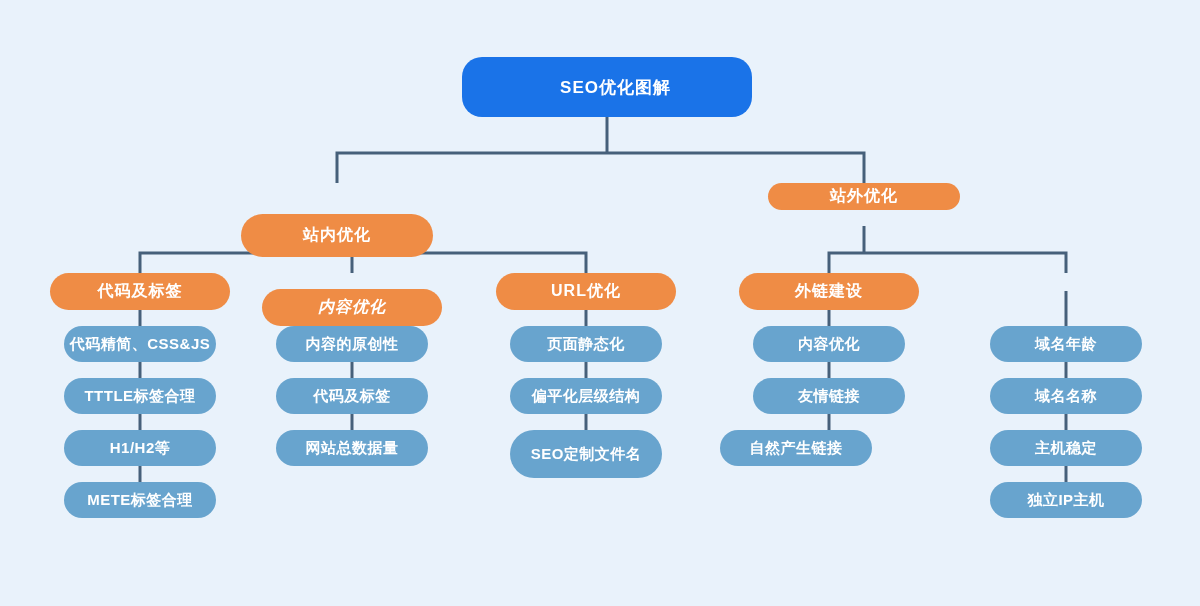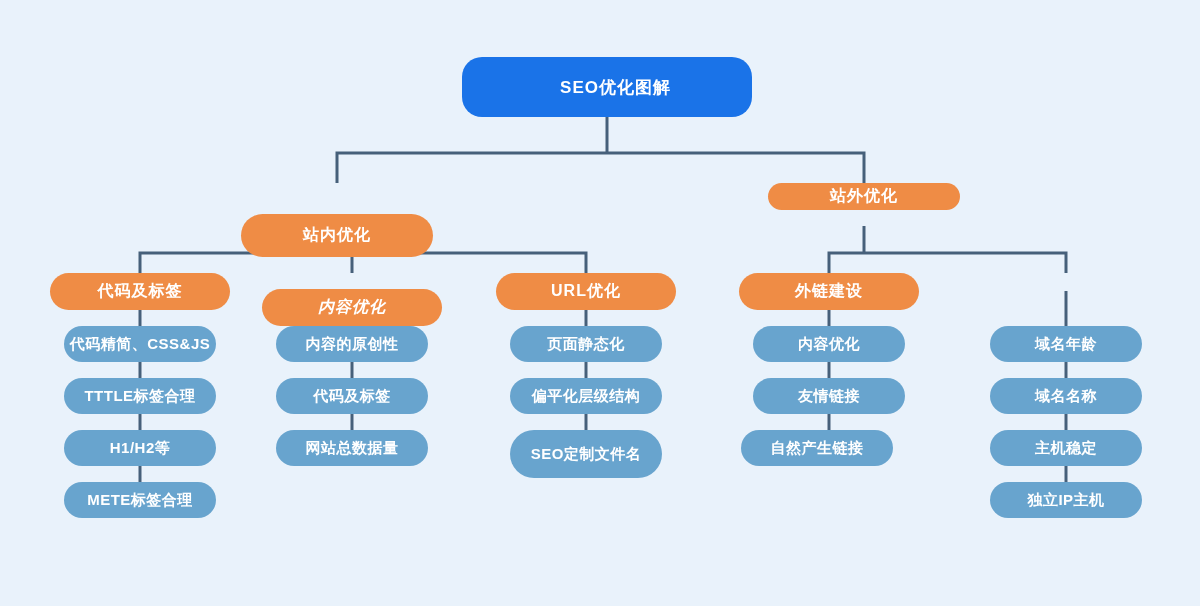--- a/index.html
+++ b/index.html
@@ -87,20 +87,20 @@
   <div class="node leaf" style="left:276px;top:326px;width:152px;height:36px;">内容的原创性</div>
   <div class="node leaf" style="left:276px;top:378px;width:152px;height:36px;">代码及标签</div>
   <div class="node leaf" style="left:276px;top:430px;width:152px;height:36px;">网站总数据量</div>
 
   <div class="node leaf" style="left:510px;top:326px;width:152px;height:36px;">页面静态化</div>
   <div class="node leaf" style="left:510px;top:378px;width:152px;height:36px;">偏平化层级结构</div>
   <div class="node leaf" style="left:510px;top:430px;width:152px;height:48px;">SEO定制文件名</div>
 
   <div class="node leaf" style="left:753px;top:326px;width:152px;height:36px;">内容优化</div>
   <div class="node leaf" style="left:753px;top:378px;width:152px;height:36px;">友情链接</div>
-  <div class="node leaf" style="left:741px;top:430px;width:152px;height:36px;">自然产生链接</div>
+  <div class="node leaf" style="left:720px;top:430px;width:152px;height:36px;">自然产生链接</div>
 
   <div class="node leaf" style="left:990px;top:326px;width:152px;height:36px;">域名年龄</div>
   <div class="node leaf" style="left:990px;top:378px;width:152px;height:36px;">域名名称</div>
   <div class="node leaf" style="left:990px;top:430px;width:152px;height:36px;">主机稳定</div>
   <div class="node leaf" style="left:990px;top:482px;width:152px;height:36px;">独立IP主机</div>
 
 </div>
 
 </body></html>

